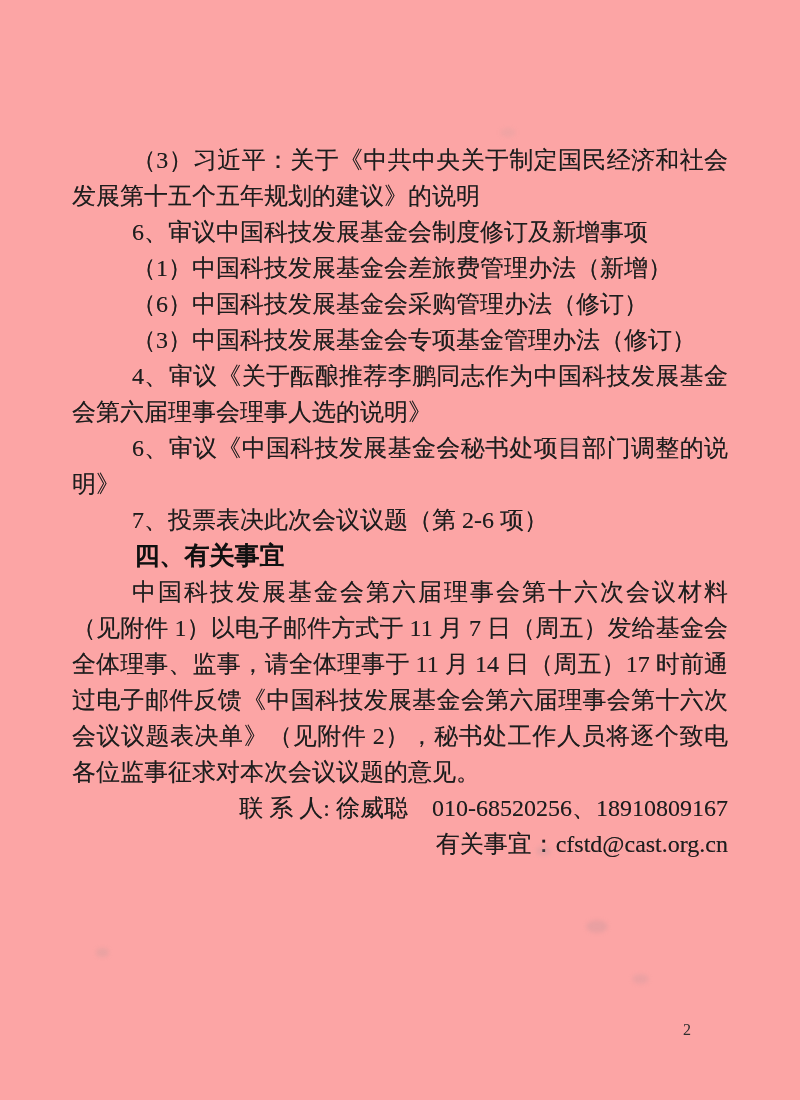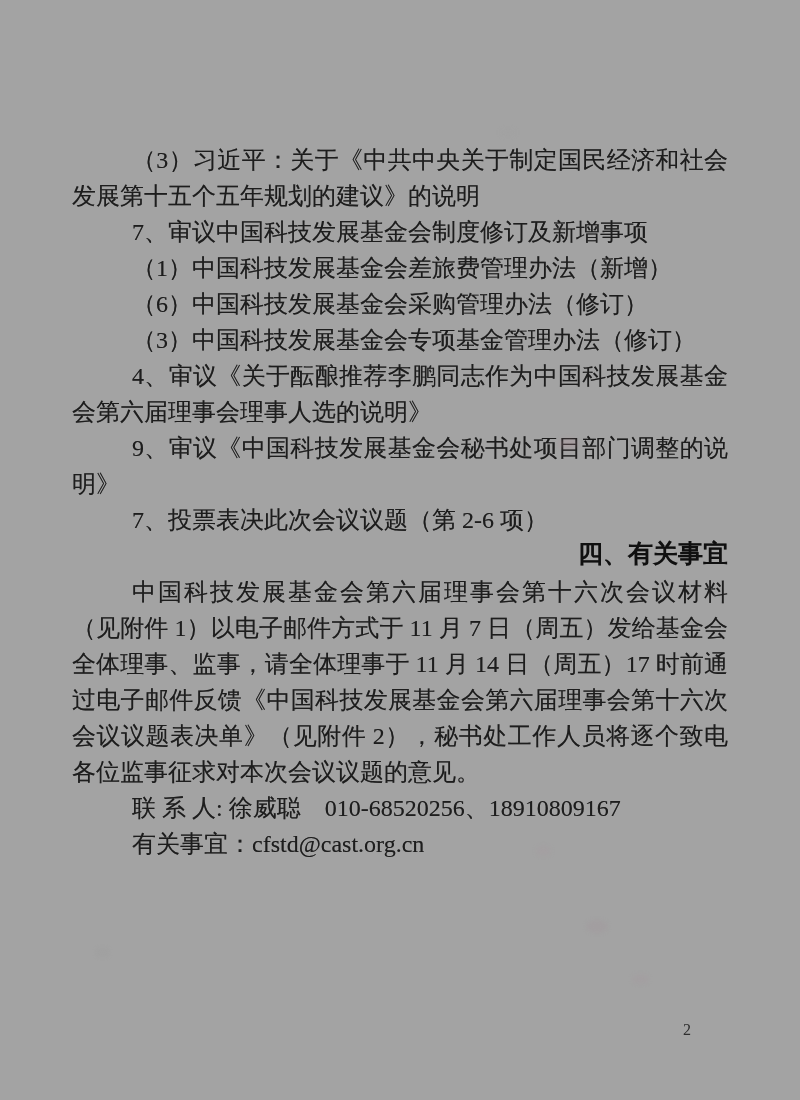--- a/index.html
+++ b/index.html
@@ -10,49 +10,49 @@
     width: 800px;
     height: 1100px;
     position: relative;
     overflow: hidden;
     background: #ffffff;
     font-family: "Liberation Serif", "DejaVu Serif", serif;
   }
   .page {
     position: absolute;
     inset: 0;
-    background: #a3a3a3;
+    background: #fca5a5;
   }
   .content {
     position: absolute;
     left: 72px;
     top: 142px;
     width: 656px;
     font-size: 24px;
     line-height: 36px;
     color: #1d1d1d;
     text-align: justify;
     text-shadow: 0 0 0.4px rgba(40,40,40,0.55);
   }
   p.para {
     margin: 0;
     text-indent: 2.5em;
   }
   .heading {
     margin: 0;
-    font-family: Liberation Mono, monospace;
+    font-family: Liberation Serif, serif;
     font-weight: 700;
     font-size: 25px;
     line-height: 36px;
     text-indent: 2.35em;
     color: #101010;
-    text-align: right;
+    text-align: left;
   }
   p.contact {
-    text-align: left;
+    text-align: right;
   }
   .pagenum {
     position: absolute;
     left: 683px;
     top: 1020px;
     font-size: 16px;
     line-height: 20px;
     color: #2e2e2e;
   }
   .noise {
@@ -68,26 +68,26 @@
   .n5 { left: 632px; top: 974px; width: 17px; height: 10px; background: rgba(165,145,155,0.18); }
   .n6 { left: 500px; top: 128px; width: 16px; height: 9px;  background: rgba(160,160,160,0.12); }
 </style>
 </head>
 <body>
 
 <div class="page">
 
   <div class="content">
     <p class="para">（3）习近平：关于《中共中央关于制定国民经济和社会发展第十五个五年规划的建议》的说明</p>
-    <p class="para">7、审议中国科技发展基金会制度修订及新增事项</p>
+    <p class="para">6、审议中国科技发展基金会制度修订及新增事项</p>
     <p class="para">（1）中国科技发展基金会差旅费管理办法（新增）</p>
     <p class="para">（6）中国科技发展基金会采购管理办法（修订）</p>
     <p class="para">（3）中国科技发展基金会专项基金管理办法（修订）</p>
     <p class="para">4、审议《关于酝酿推荐李鹏同志作为中国科技发展基金会第六届理事会理事人选的说明》</p>
-    <p class="para">9、审议《中国科技发展基金会秘书处项目部门调整的说明》</p>
+    <p class="para">6、审议《中国科技发展基金会秘书处项目部门调整的说明》</p>
     <p class="para">7、投票表决此次会议议题（第 2-6 项）</p>
 
     <p class="para heading">四、有关事宜</p>
 
     <p class="para">中国科技发展基金会第六届理事会第十六次会议材料（见附件 1）以电子邮件方式于 11 月 7 日（周五）发给基金会全体理事、监事，请全体理事于 11 月 14 日（周五）17 时前通过电子邮件反馈《中国科技发展基金会第六届理事会第十六次会议议题表决单》（见附件 2），秘书处工作人员将逐个致电各位监事征求对本次会议议题的意见。</p>
 
     <p class="para contact">联 系 人: 徐威聪　010-68520256、18910809167</p>
     <p class="para contact">有关事宜：cfstd@cast.org.cn</p>
   </div>
 

